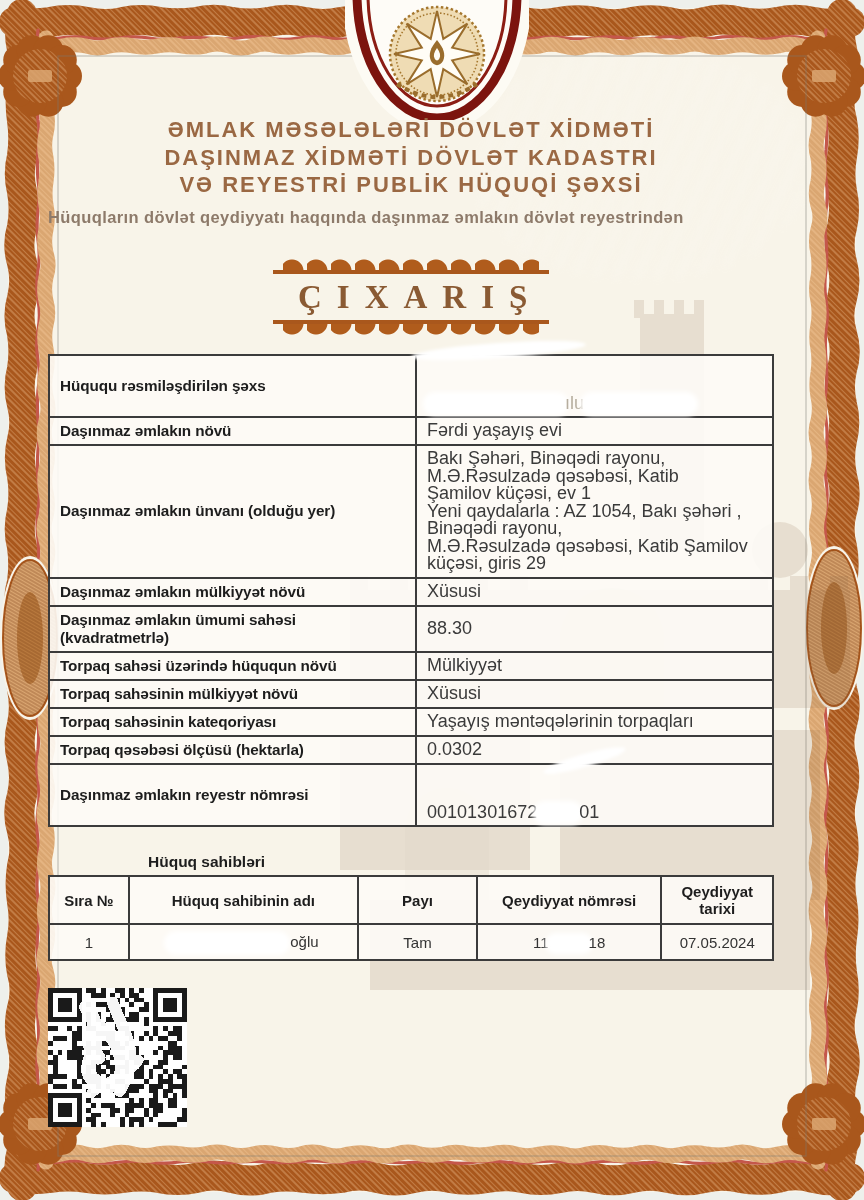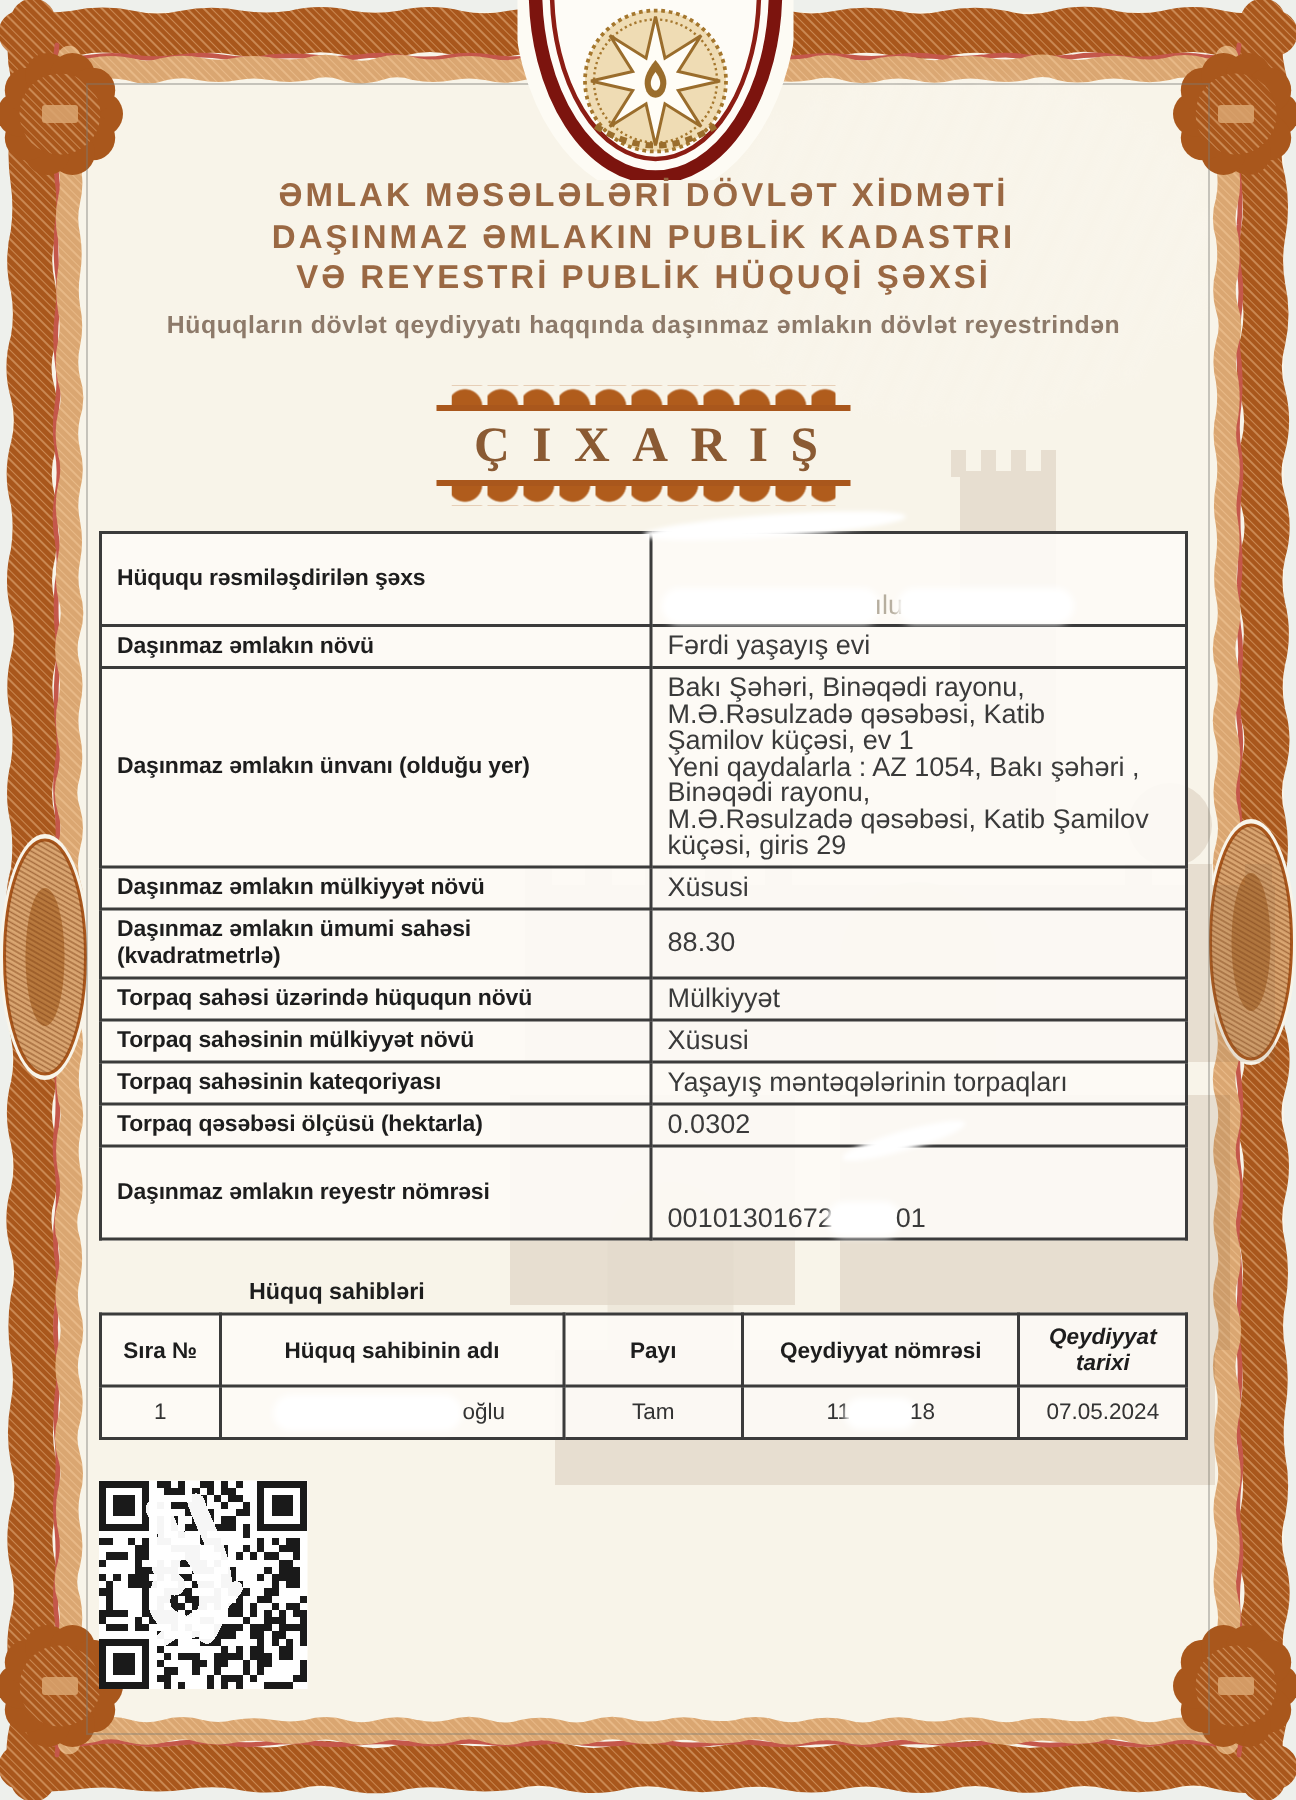--- a/index.html
+++ b/index.html
@@ -4,26 +4,26 @@
 <style>
   html,body{margin:0;padding:0;}
   body{width:864px;height:1200px;font-family:"Liberation Sans",sans-serif;}
   .page{position:relative;width:864px;height:1200px;background:#f8f4e9;overflow:hidden;}
   #frame-svg{position:absolute;inset:0;z-index:1;}
   #watermark{position:absolute;left:310px;top:290px;z-index:1;opacity:.15;}
   #emblem{position:absolute;left:345px;top:0;z-index:3;}
   .sheen{position:absolute;right:60px;top:50px;width:330px;height:230px;z-index:2;
          background:repeating-linear-gradient(115deg,rgba(255,255,255,0) 0 12px,rgba(255,255,255,.55) 12px 19px);
          opacity:.30;filter:blur(5px);border-radius:45%;}
-  .content{position:absolute;left:66px;top:0;width:726px;z-index:4;}
+  .content{position:absolute;left:48px;top:0;width:726px;z-index:4;}
 
   
   .hdr{ text-align:center;margin-top:116px;color:#9a6843;font-weight:bold;
         font-size:22px;line-height:27.5px;letter-spacing:2px;}
-  .sub{ text-align:center;margin-top:9px;color:#8d7a6a;font-weight:bold;
+  .sub{ text-align:left;margin-top:9px;color:#8d7a6a;font-weight:bold;
         font-size:16.5px;letter-spacing:.4px;}
 
   
   .cix{width:256px;margin:30px auto 0 auto;text-align:left;}
   .ridge{height:13px;background:
       radial-gradient(circle at 9px 14px,#b05c1c 11px,rgba(0,0,0,0) 12px) repeat-x;
       background-size:24px 13px;}
   .ridge.flip{transform:scaleY(-1);}
   .cix .bar{height:4px;background:#a9571c;margin:0 -10px;}
   .cix .word{font-family:"Liberation Serif",serif;font-weight:700;font-size:33px;
@@ -34,21 +34,21 @@
   td,th{border:2px solid #3b3b3b;}
   .main-table{margin-top:17px;}
   .main-table td{padding:4px 10px;font-size:18px;color:#3a3a3a;vertical-align:middle;}
   .main-table td.lbl{width:50.7%;font-weight:bold;color:#1d1d1d;font-size:15.3px;letter-spacing:-.1px;}
   .main-table td.val{white-space:pre-line;line-height:17.5px;position:relative;}
 
   .owners-title{display:block;width:240px;margin:26px 0 4px 100px;text-align:left;
       font-weight:bold;font-size:15.5px;color:#1d1d1d;}
   .owners-table th{padding:6px 4px;font-size:15px;color:#1d1d1d;}
   .owners-table td{padding:8px 4px;font-size:15px;color:#333;text-align:center;position:relative;}
-  .c1{width:11%;} .c2{width:31.7%;} .c3{width:16.4%;} .c4{width:25.5%;} .c5{width:15.4%;font-style:italic;}
+  .c1{width:11%;} .c2{width:31.7%;} .c3{width:16.4%;} .c4{width:25.5%;} .c5{width:15.4%;}
 
   
   .smudge{display:inline-block;height:16px;border-radius:9px;background:#fff;
       box-shadow:0 0 5px 4px #fff;vertical-align:middle;}
   .faint{color:#b6ae9f;}
   .swoosh{position:absolute;background:#fff;border-radius:50%;filter:blur(1.5px);z-index:5;}
 
   
   .qr-wrap{margin-top:27px;width:139px;height:139px;background:#fff;padding:0;}
 </style>
@@ -199,21 +199,21 @@
     <polygon points="92.0,11.0 98.3,38.8 122.4,23.6 107.2,47.7 135.0,54.0 107.2,60.3 122.4,84.4 98.3,69.2 92.0,97.0 85.7,69.2 61.6,84.4 76.8,60.3 49.0,54.0 76.8,47.7 61.6,23.6 85.7,38.8" fill="#fffdf6" stroke="#9a6d2c" stroke-width="2"></polygon>
     <path d="M92,40 C98.5,48 101,54 98,61 C95,66.5 89,66.5 86,61 C83,54 85.5,48 92,40 Z" fill="#9a6d2c"></path>
     <path d="M92,48 C95,52 96,55.5 94.4,58.5 C93,61 91,61 89.6,58.5 C88,55.5 89,52 92,48 Z" fill="#fffdf6"></path>
     <path d="M52,84 Q92,110 132,84" fill="none" stroke="#9a6d2c" stroke-width="4" stroke-dasharray="5 4"></path>
     </svg>
 
   <div class="content">
 
     <div class="hdr">
       <div>ƏMLAK MƏSƏLƏLƏRİ DÖVLƏT XİDMƏTİ</div>
-      <div>DAŞINMAZ ƏMLAKIN PUBLİK KADASTRI</div>
+      <div>DAŞINMAZ XİDMƏTİ DÖVLƏT KADASTRI</div>
       <div>VƏ REYESTRİ PUBLİK HÜQUQİ ŞƏXSİ</div>
     </div>
     <div class="sub">Hüquqların dövlət qeydiyyatı haqqında daşınmaz əmlakın dövlət reyestrindən</div>
 
     <div class="cix">
       <div class="ridge"></div>
       <div class="bar"></div>
       <div class="word">ÇIXARIŞ</div>
       <div class="bar"></div>
       <div class="ridge flip"></div>

